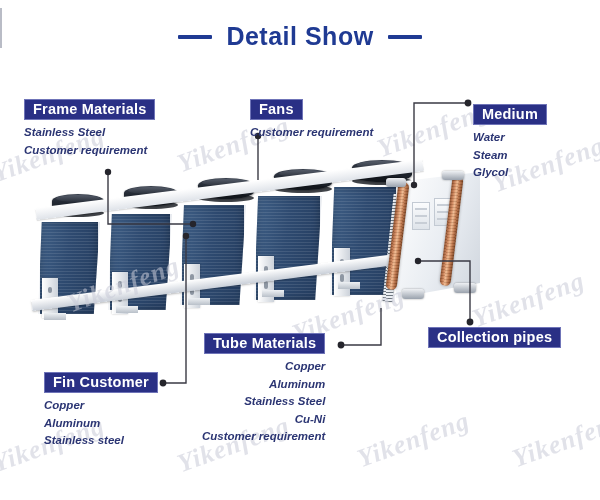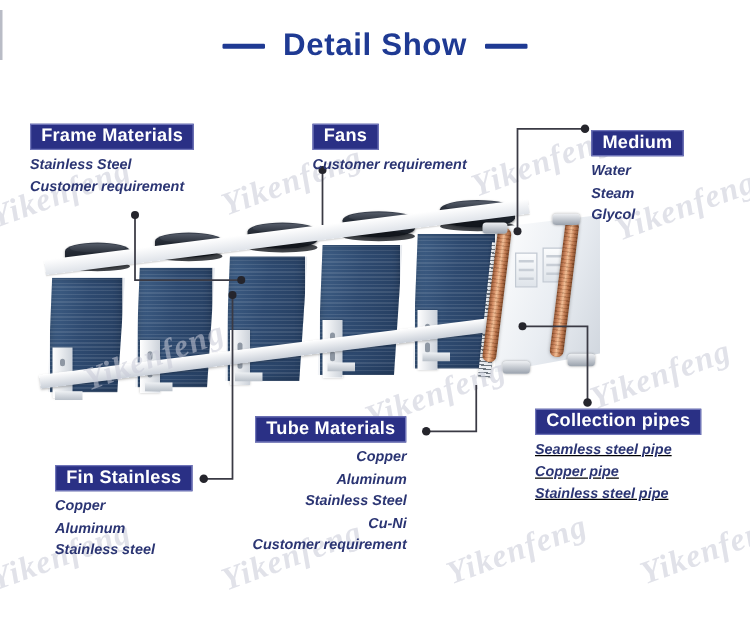--- a/index.html
+++ b/index.html
@@ -256,42 +256,37 @@
 
   <div class="callout" style="left:473px;top:104px;">
     <div class="cap">Medium</div>
     <div class="items">
       <div class="item">Water</div>
       <div class="item">Steam</div>
       <div class="item">Glycol</div>
     </div>
   </div>
 
-  <div class="callout" style="left:428px;top:327px;text-decoration:underline;">
+  <div class="callout" style="left:428px;top:327px;">
     <div class="cap">Collection pipes</div>
-    <div class="items">
-      <div class="item">Seamless steel pipe</div>
-      <div class="item">Copper pipe</div>
-      <div class="item">Stainless steel pipe</div>
-    </div>
   </div>
 
   <div class="callout" style="left:202px;top:333px;text-align:right;">
     <div class="cap">Tube Materials</div>
     <div class="items">
       <div class="item">Copper</div>
       <div class="item">Aluminum</div>
       <div class="item">Stainless Steel</div>
       <div class="item">Cu-Ni</div>
       <div class="item">Customer requirement</div>
     </div>
   </div>
 
   <div class="callout" style="left:44px;top:372px;">
-    <div class="cap">Fin Stainless</div>
+    <div class="cap">Fin Customer</div>
     <div class="items">
       <div class="item">Copper</div>
       <div class="item">Aluminum</div>
       <div class="item">Stainless steel</div>
     </div>
   </div>
 
 </div>
 
 </body></html>

